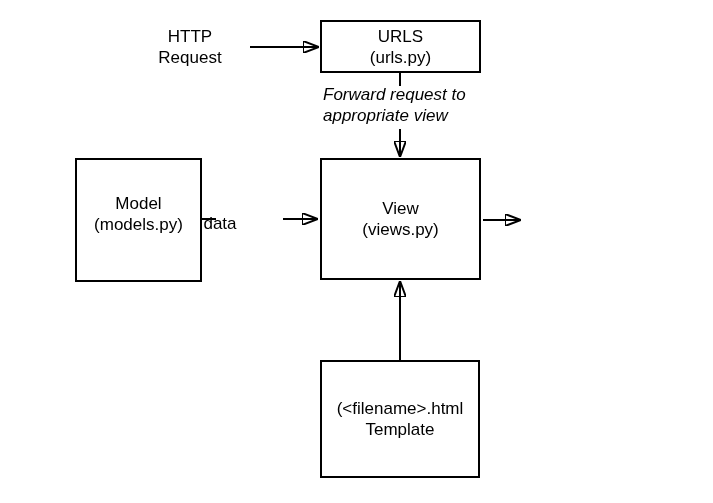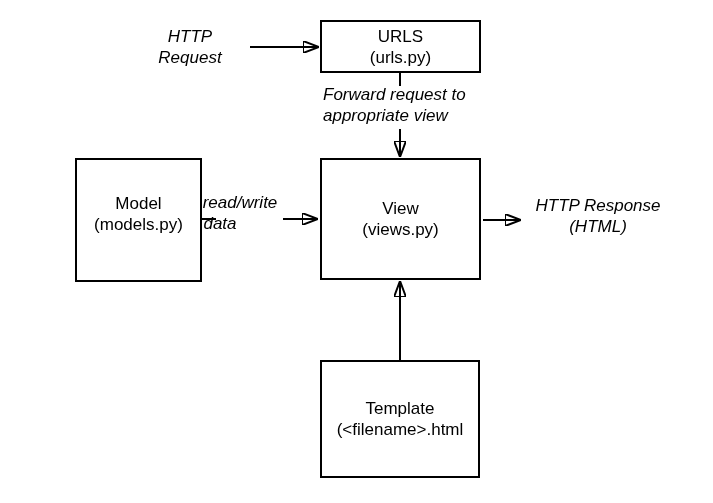--- a/index.html
+++ b/index.html
@@ -42,21 +42,21 @@
     text-align: right;
   }
   .node--model    { left: 32px;  top: 158px; width: 127px; height: 124px; padding-bottom: 12px; margin-left: 43px; }
   .node--urls     { left: 320px; top: 20px;  width: 161px; height: 53px; }
   .node--view     { left: 320px; top: 158px; width: 161px; height: 122px; }
   .node--template { left: 320px; top: 360px; width: 160px; height: 118px; }
   .lbl {
     position: absolute;
     white-space: nowrap;
   }
-  .lbl--center { text-align: center; font-style: italic; }
+  .lbl--center { text-align: center; }
   .lbl--http-request  { left: 145px; top: 26px;  width: 90px;  }
   .lbl--forward       { left: 323px; top: 84px; font-style: italic;  }
   .lbl--readwrite-1   { left: 180px; top: 192px; width: 120px; }
   .lbl--readwrite-2   { left: 163px; top: 213px; width: 114px; }
   .lbl--http-response { left: 528px; top: 195px; width: 140px; }
 </style>
 </head>
 <body>
 
 <div class="stage">
@@ -91,39 +91,32 @@
     <div>Model</div>
     <div>(models.py)</div>
   </div>
 
   <div class="node node--view">
     <div>View</div>
     <div>(views.py)</div>
   </div>
 
   <div class="node node--template">
+    <div>(&lt;filename&gt;.html</div>
     <div>Template</div>
-    <div>(&lt;filename&gt;.html</div>
   </div>
 
   <div class="lbl lbl--center lbl--http-request">
     <div>HTTP</div>
     <div>Request</div>
   </div>
 
   <div class="lbl lbl--forward">
     <div>Forward request to</div>
     <div>appropriate view</div>
   </div>
 
-  <div class="lbl lbl--center lbl--readwrite-1">
-    <div>read/write</div>
-  </div>
   <div class="lbl lbl--center lbl--readwrite-2">
     <div>data</div>
   </div>
 
-  <div class="lbl lbl--center lbl--http-response">
-    <div>HTTP Response</div>
-    <div>(HTML)</div>
-  </div>
 
 </div>
 
 </body></html>

